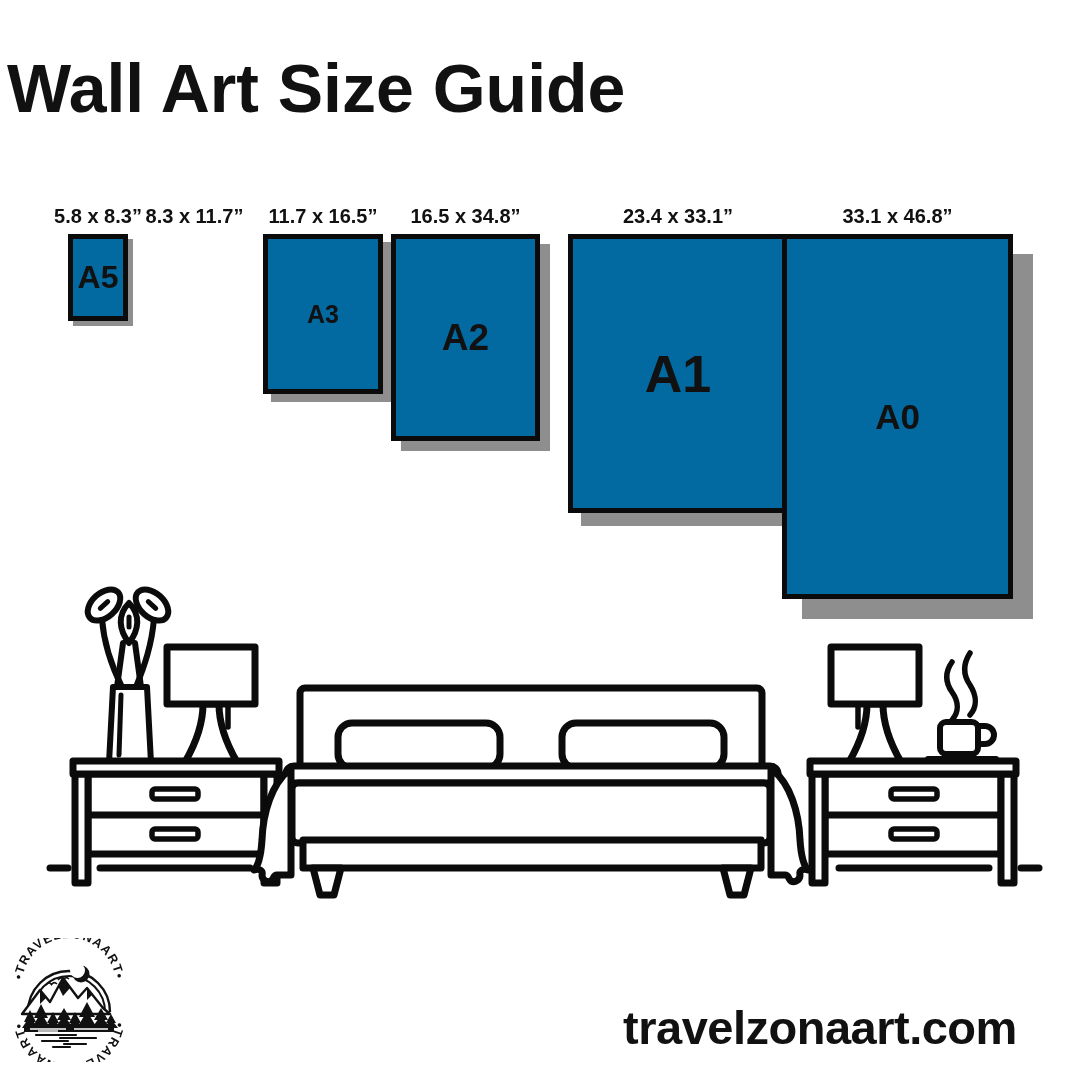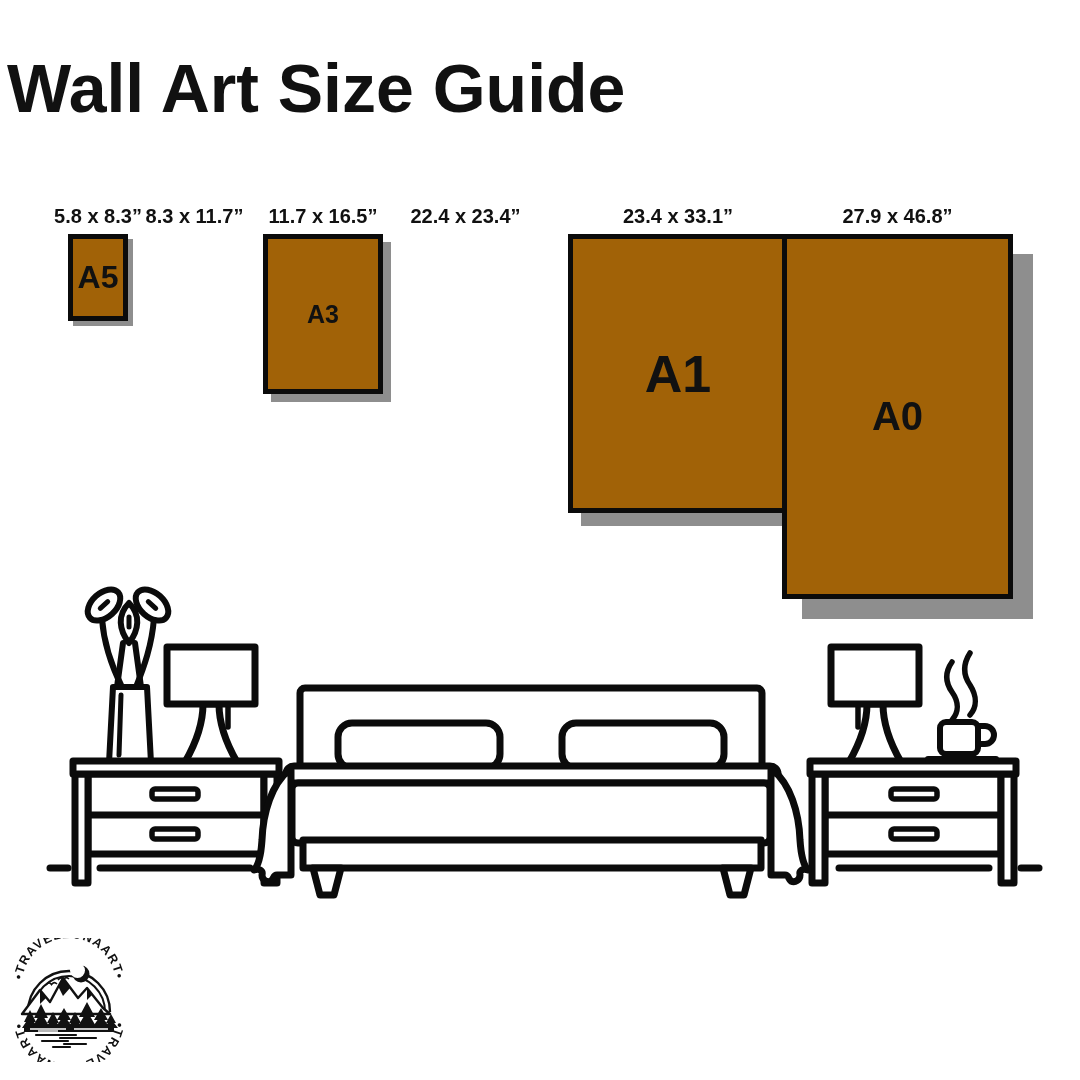--- a/index.html
+++ b/index.html
@@ -4,29 +4,29 @@
 <style>
   html,body{margin:0;padding:0;background:#fff;}
   .canvas{position:relative;width:1080px;height:1080px;background:#ffffff;overflow:hidden;
           font-family:"Liberation Sans",sans-serif;color:#0b0b0b;}
   .page-title{position:absolute;top:42px;left:0;width:1080px;text-align:left;
               font-size:68px;font-weight:700;letter-spacing:0;color:#111;margin:7px;}
   
   .size{position:absolute;top:160px;margin-top:45px;}
   .dim{position:absolute;top:0;left:50%;transform:translateX(-50%);
        font-size:20px;font-weight:700;white-space:nowrap;color:#111;}
-  .sheet{position:absolute;top:29px;left:0;right:0;bottom:0;background:#a16207;
+  .sheet{position:absolute;top:29px;left:0;right:0;bottom:0;background:#0369a1;
          border:5px solid #0b0b0b;display:flex;align-items:center;justify-content:center;}
   .letter{font-weight:700;color:#111;}
   .s5{left:68px;width:60px;height:116px}   .s5 .sheet{box-shadow:5px 5px 0 #8e8e8e}  .s5 .letter{font-size:32px}
   .s4{left:155px;width:79px;height:139px}  .s4 .sheet{box-shadow:6px 6px 0 #8e8e8e}  .s4 .letter{font-size:34px}
   .s3{left:263px;width:120px;height:189px} .s3 .sheet{box-shadow:8px 8px 0 #8e8e8e}  .s3 .letter{font-size:25px}
   .s2{left:391px;width:149px;height:236px} .s2 .sheet{box-shadow:10px 10px 0 #8e8e8e} .s2 .letter{font-size:37px}
   .s1{left:568px;width:220px;height:308px} .s1 .sheet{box-shadow:13px 13px 0 #8e8e8e} .s1 .letter{font-size:52px}
-  .s0{left:782px;width:231px;height:394px} .s0 .sheet{box-shadow:20px 20px 0 #8e8e8e} .s0 .letter{font-size:40px}
+  .s0{left:782px;width:231px;height:394px} .s0 .sheet{box-shadow:20px 20px 0 #8e8e8e} .s0 .letter{font-size:35px}
   
   .scene{position:absolute;left:0;top:575px;width:1080px;height:330px;}
   .logo{position:absolute;left:8px;top:938px;width:122px;height:124px;}
   .website{position:absolute;left:580px;top:1000px;width:480px;text-align:center;
            font-size:47px;font-weight:700;letter-spacing:-0.5px;color:#111;}
   .logo text{font-family:"Liberation Sans",sans-serif;font-weight:700;}
 </style>
 </head>
 <body>
 
@@ -44,30 +44,33 @@
     <div class="size s4">
       <div class="dim">8.3 x 11.7”</div>
     </div>
     <div class="size s3">
       <div class="dim">11.7 x 16.5”</div>
       <div class="sheet">
         <span class="letter">A3</span>
       </div>
     </div>
     <div class="size s2">
-      <div class="dim">22.4 x 23.4”</div>
+      <div class="dim">16.5 x 34.8”</div>
+      <div class="sheet">
+        <span class="letter">A2</span>
+      </div>
     </div>
     <div class="size s1">
       <div class="dim">23.4 x 33.1”</div>
       <div class="sheet">
         <span class="letter">A1</span>
       </div>
     </div>
     <div class="size s0">
-      <div class="dim">27.9 x 46.8”</div>
+      <div class="dim">33.1 x 46.8”</div>
       <div class="sheet">
         <span class="letter">A0</span>
       </div>
     </div>
   </div>
 
   <svg class="scene" viewBox="0 0 1080 330" fill="none" stroke="#0b0b0b" stroke-width="7" stroke-linejoin="round" stroke-linecap="round">
     <defs>
       <g id="nightstand">
         <rect x="88" y="199" width="176" height="80" fill="#fff"></rect>
@@ -191,14 +194,15 @@
       <g stroke="#111" stroke-width="2.2" stroke-linecap="round">
         <line x1="28" y1="97" x2="68" y2="97"></line>
         <line x1="52" y1="100" x2="88" y2="100"></line>
         <line x1="34" y1="103" x2="60" y2="103"></line>
         <line x1="56" y1="106" x2="78" y2="106"></line>
         <line x1="45" y1="109" x2="62" y2="109"></line>
       </g>
     </g>
   </svg>
 
+  <div class="website">travelzonaart.com</div>
 
 </div>
 
 </body></html>

